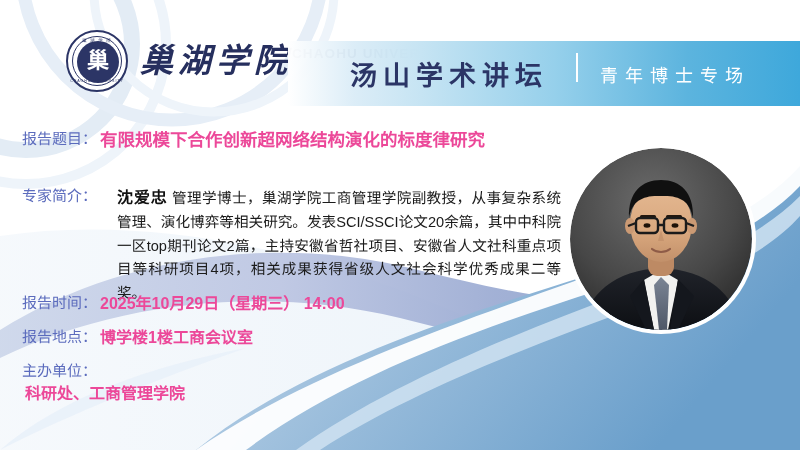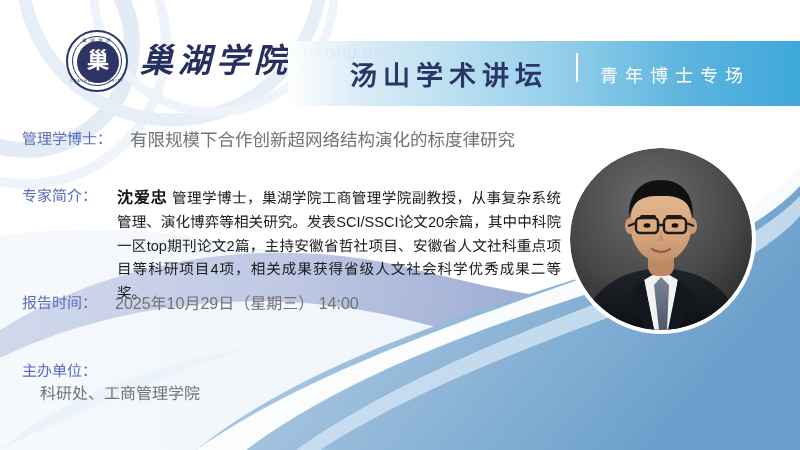--- a/index.html
+++ b/index.html
@@ -167,25 +167,25 @@
     white-space: nowrap;
   }
   .lbl {
     color: #5b6bbd;
     font-size: 15px;
     font-weight: normal;
     line-height: 1.45;
     flex: none;
   }
   .val {
-    color: #737373;
+    color: #ec4899;
     font-size: 16px;
-    font-weight: normal;
+    font-weight: bold;
     line-height: 1.45;
-    margin-left: 18px;
+    margin-left: 3px;
   }
 
   #row-title { left: 22px; top: 128px; }
   #row-title .val { font-size: 17.5px; }
 
   #row-bio   { left: 22px; top: 185px; }
   #row-bio .bio-body {
     white-space: normal;
     width: 444px;
     margin-left: 20px;
@@ -362,37 +362,39 @@
         <ellipse cx="105" cy="77.5" rx="3.4" ry="2.2" fill="#1d1208"></ellipse>
 
         <path d="M91 82 L 88 93 L 94 93 Z" fill="#c08f69" opacity="0.75"></path>
 
         <path d="M82 101 C 87 105, 95 105, 100 101" stroke="#8e5b47" stroke-width="2.2" fill="none" stroke-linecap="round"></path>
       </g>
     </svg>
   </div>
 
   <div class="row" id="row-title">
-    <span class="lbl">管理学博士：</span>
+    <span class="lbl">报告题目：</span>
     <span class="val">有限规模下合作创新超网络结构演化的标度律研究</span>
   </div>
 
   <div class="row" id="row-bio">
     <span class="lbl">专家简介：</span>
     <span class="bio-body">
       <span class="bio-name">沈爱忠</span><span> 管理学博士，巢湖学院工商管理学院副教授，从事复杂系统管理、演化博弈等相关研究。发表SCI/SSCI论文20余篇，其中中科院一区top期刊论文2篇，主持安徽省哲社项目、安徽省人文社科重点项目等科研项目4项，相关成果获得省级人文社会科学优秀成果二等奖。</span>
     </span>
   </div>
 
   <div class="row" id="row-time">
     <span class="lbl">报告时间：</span>
     <span class="val">2025年10月29日（星期三） 14:00</span>
   </div>
 
   <div class="row" id="row-place">
+    <span class="lbl">报告地点：</span>
+    <span class="val">博学楼1楼工商会议室</span>
   </div>
 
   <div class="row" id="row-host">
     <span class="lbl">主办单位：</span>
     <span class="val">科研处、工商管理学院</span>
   </div>
 
 </div>
 
 </body></html>

